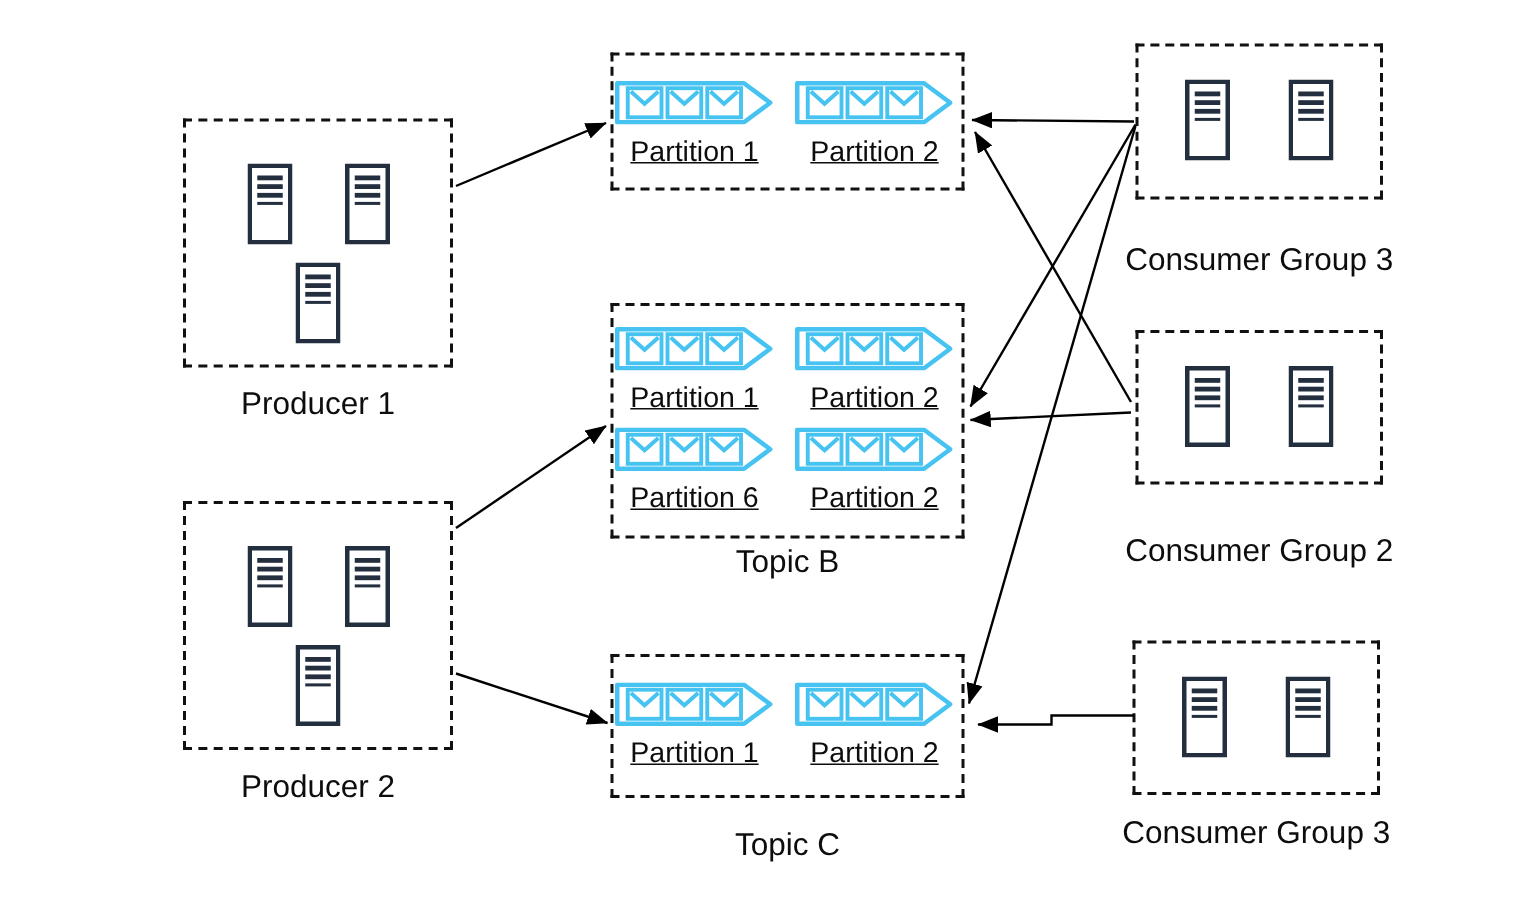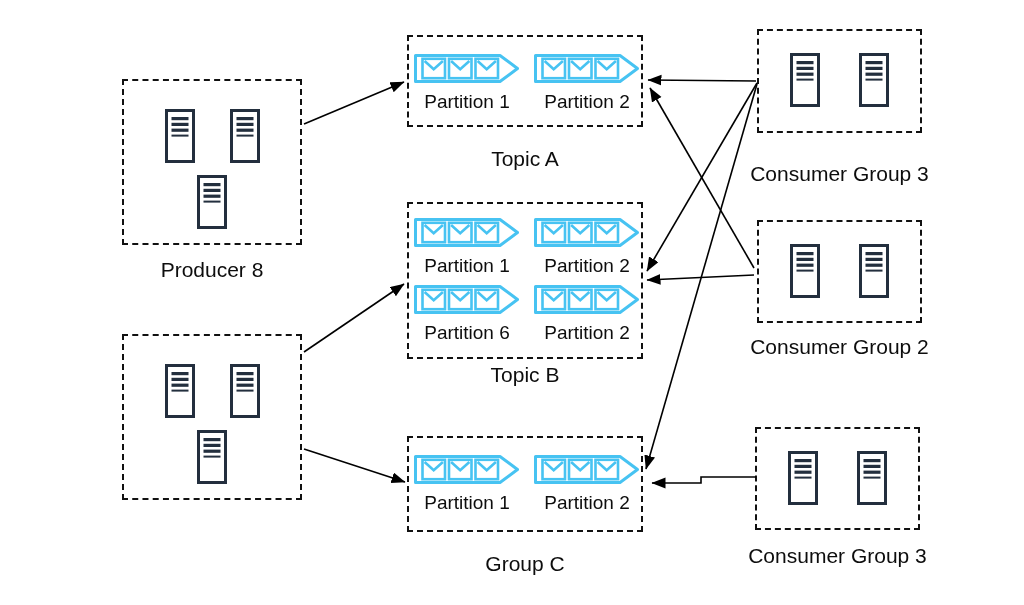--- a/index.html
+++ b/index.html
@@ -29,21 +29,22 @@
     text-align:center;
     font-size:21px;
     color:var(--ink);
     white-space:nowrap;
   }
   .topic-inner{
     position:absolute;
     left:0;right:0;top:0;
     display:flex;
     flex-direction:column;
-    align-items:flex-end;
+    align-items:flex-start;
+    text-decoration:underline;
   }
   .prow{
     display:flex;
     justify-content:center;
     gap:12px;
   }
   .pcell{
     width:108px;
     display:flex;
     flex-direction:column;
@@ -99,53 +100,53 @@
     <svg class="srv" style="left:41px;top:28px" width="30" height="54">
         <use href="#sym-server"></use>
       </svg>
     <svg class="srv" style="left:106px;top:28px" width="30" height="54">
         <use href="#sym-server"></use>
       </svg>
     <svg class="srv" style="left:73px;top:94px" width="30" height="54">
         <use href="#sym-server"></use>
       </svg>
   </div>
-  <div class="label" style="left:122px;top:258px;width:180px">Producer 8</div>
+  <div class="label" style="left:122px;top:258px;width:180px">Producer 1</div>
 
   <div class="dashed-box" style="left:122px;top:334px;width:180px;height:166px">
     <svg class="srv" style="left:41px;top:28px" width="30" height="54">
         <use href="#sym-server"></use>
       </svg>
     <svg class="srv" style="left:106px;top:28px" width="30" height="54">
         <use href="#sym-server"></use>
       </svg>
     <svg class="srv" style="left:73px;top:94px" width="30" height="54">
         <use href="#sym-server"></use>
       </svg>
   </div>
+  <div class="label" style="left:122px;top:513px;width:180px">Producer 2</div>
 
   <div class="dashed-box" style="left:407px;top:35px;width:236px;height:92px">
     <div class="topic-inner pad-a">
       <div class="prow">
         <div class="pcell">
           <svg width="106" height="29">
               <use href="#sym-partition"></use>
             </svg>
           <div class="plabel">Partition 1</div>
         </div>
         <div class="pcell">
           <svg width="106" height="29">
               <use href="#sym-partition"></use>
             </svg>
           <div class="plabel">Partition 2</div>
         </div>
       </div>
     </div>
   </div>
-  <div class="label" style="left:407px;top:147px;width:236px">Topic A</div>
 
   <div class="dashed-box" style="left:407px;top:202px;width:236px;height:157px">
     <div class="topic-inner pad-b">
       <div class="prow">
         <div class="pcell">
           <svg width="106" height="29">
               <use href="#sym-partition"></use>
             </svg>
           <div class="plabel">Partition 1</div>
         </div>
@@ -185,41 +186,41 @@
         </div>
         <div class="pcell">
           <svg width="106" height="29">
               <use href="#sym-partition"></use>
             </svg>
           <div class="plabel">Partition 2</div>
         </div>
       </div>
     </div>
   </div>
-  <div class="label" style="left:407px;top:552px;width:236px">Group C</div>
+  <div class="label" style="left:407px;top:552px;width:236px">Topic C</div>
 
   <div class="dashed-box" style="left:757px;top:29px;width:165px;height:104px">
     <svg class="srv" style="left:31px;top:22px" width="30" height="54">
         <use href="#sym-server"></use>
       </svg>
     <svg class="srv" style="left:100px;top:22px" width="30" height="54">
         <use href="#sym-server"></use>
       </svg>
   </div>
   <div class="label" style="left:732px;top:162px;width:215px">Consumer Group 3</div>
 
   <div class="dashed-box" style="left:757px;top:220px;width:165px;height:103px">
     <svg class="srv" style="left:31px;top:22px" width="30" height="54">
         <use href="#sym-server"></use>
       </svg>
     <svg class="srv" style="left:100px;top:22px" width="30" height="54">
         <use href="#sym-server"></use>
       </svg>
   </div>
-  <div class="label" style="left:732px;top:335px;width:215px">Consumer Group 2</div>
+  <div class="label" style="left:732px;top:356px;width:215px">Consumer Group 2</div>
 
   <div class="dashed-box" style="left:755px;top:427px;width:165px;height:103px">
     <svg class="srv" style="left:31px;top:22px" width="30" height="54">
         <use href="#sym-server"></use>
       </svg>
     <svg class="srv" style="left:100px;top:22px" width="30" height="54">
         <use href="#sym-server"></use>
       </svg>
   </div>
   <div class="label" style="left:730px;top:544px;width:215px">Consumer Group 3</div>

